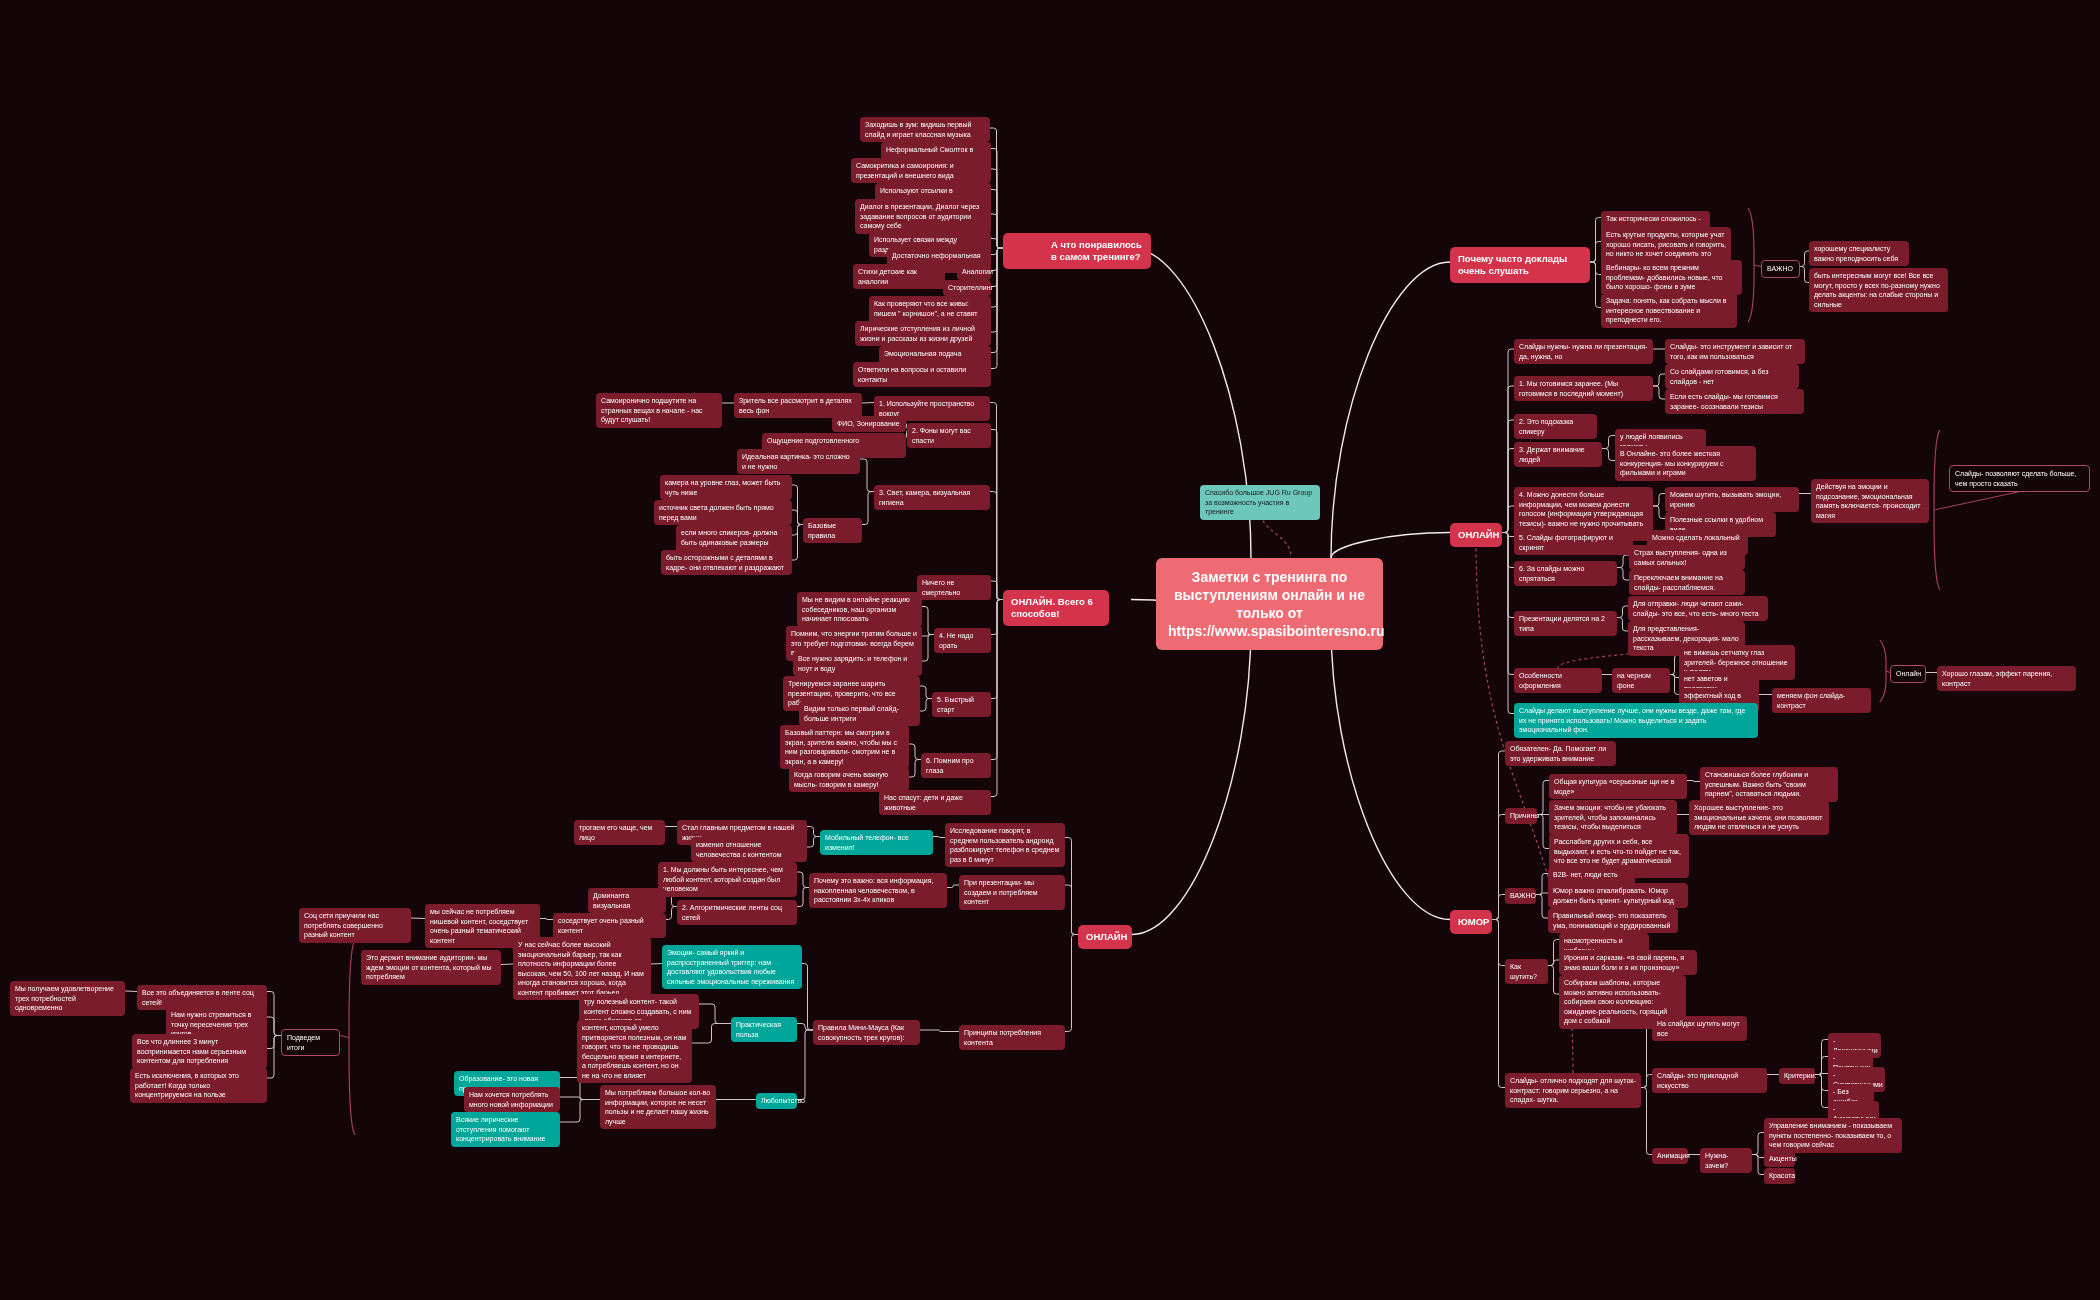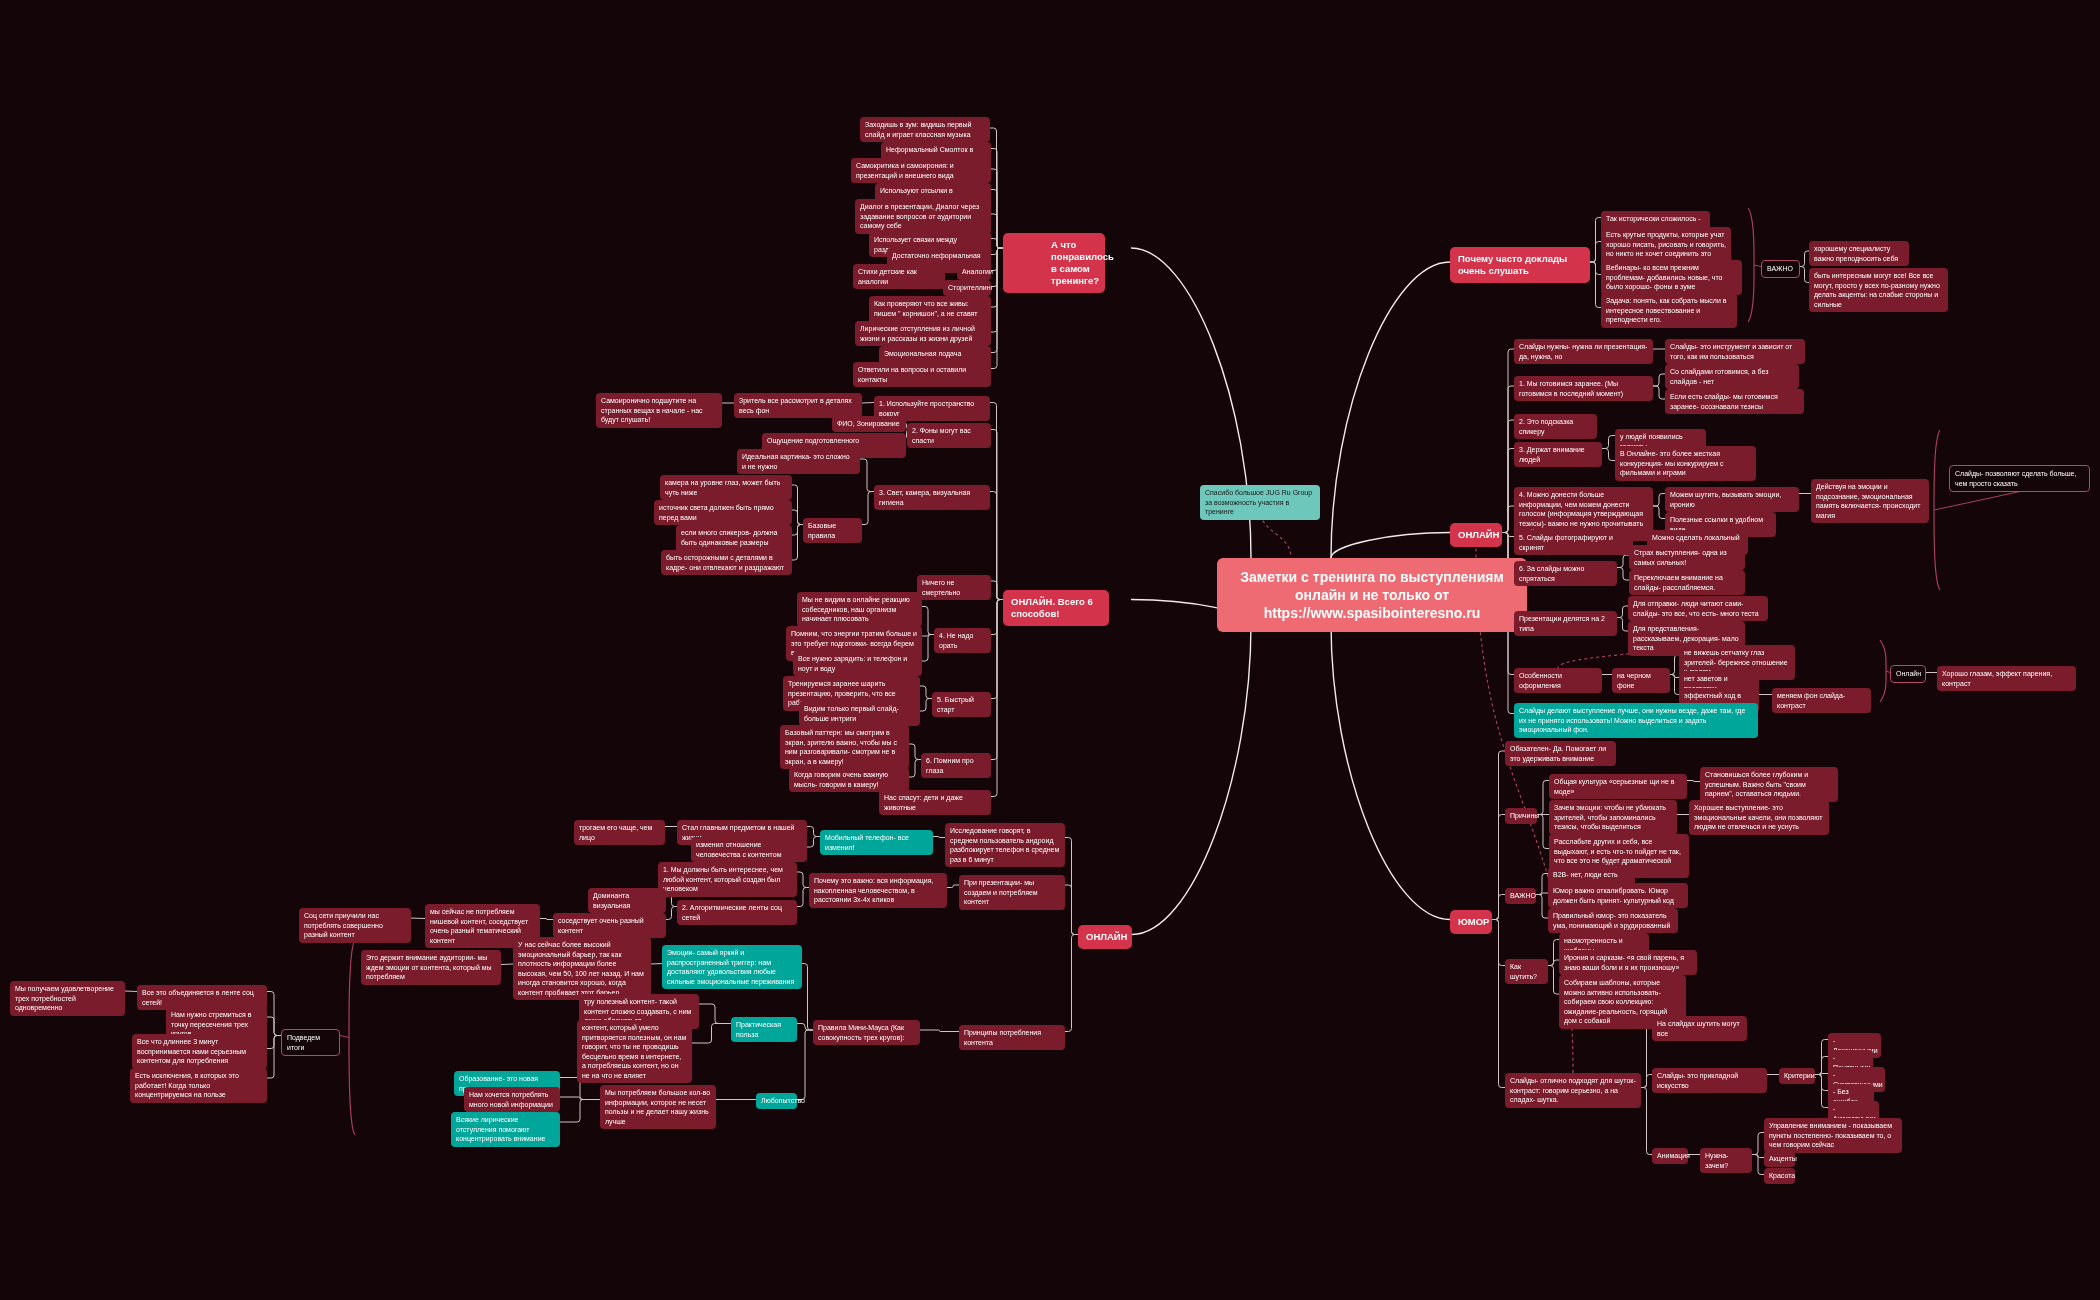--- a/index.html
+++ b/index.html
@@ -166,23 +166,23 @@
         <path d="M1754,265 L1761,266.5" stroke="#a8405e" stroke-width="1"></path>
         <path d="M1940,430 Q1934,438 1934,500 L1934,510 L1934,520 Q1934,582 1940,590" stroke="#a8405e" stroke-width="1.2"></path>
         <path d="M1934,510 L2090,476.5" stroke="#a8405e" stroke-width="1"></path>
         <path d="M1880,640 Q1886,648 1886,661 L1886,671 L1886,681 Q1886,694 1880,702" stroke="#a8405e" stroke-width="1.2"></path>
         <path d="M1886,671 L1890,672.5" stroke="#a8405e" stroke-width="1"></path>
         <path d="M355,940 Q349,948 349,1027.5 L349,1037.5 L349,1047.5 Q349,1127 355,1135" stroke="#a8405e" stroke-width="1.2"></path>
         <path d="M349,1037.5 L340,1035.5" stroke="#a8405e" stroke-width="1"></path>
       </g>
   </svg>
   <div id="node-layer">
-      <div class="node root" style="left: 1217px; top: 558px; width: 310px; min-height: 66px;">Заметки с тренинга по выступлениям онлайн и не только от https://www.spasibointeresno.ru</div>
+      <div class="node root" style="left: 1156px; top: 558px; width: 227px; min-height: 66px;">Заметки с тренинга по выступлениям онлайн и не только от https://www.spasibointeresno.ru</div>
       <div class="node mint" style="left: 1200px; top: 485px; width: 120px; min-height: 24px;">Спасибо большое JUG Ru Group за возможность участия в тренинге</div>
-      <div class="node main" style="left: 1003px; top: 233px; width: 102px; min-height: 30px; padding-left: 48px;">А что понравилось в самом тренинге?</div>
+      <div class="node main" style="left: 1003px; top: 233px; width: 148px; min-height: 30px; padding-left: 48px;">А что понравилось в самом тренинге?</div>
       <div class="node" style="left: 860px; top: 117px; width: 130px; min-height: 22px;">Заходишь в зум: видишь первый слайд и играет классная музыка</div>
       <div class="node" style="left: 881px; top: 142px; width: 110px; min-height: 13px;">Неформальный Смолток в начале</div>
       <div class="node" style="left: 851px; top: 158px; width: 140px; min-height: 22px;">Самокритика и самоирония: и презентаций и внешнего вида</div>
       <div class="node" style="left: 875px; top: 183px; width: 116px; min-height: 13px;">Используют отсылки в презентации</div>
       <div class="node" style="left: 855px; top: 199px; width: 136px; min-height: 30px;">Диалог в презентации, Диалог через задавание вопросов от аудитории самому себе</div>
       <div class="node" style="left: 869px; top: 232px; width: 122px; min-height: 13px;">Использует связки между разделами</div>
       <div class="node" style="left: 887px; top: 248px; width: 104px; min-height: 13px;">Достаточно неформальная речь</div>
       <div class="node" style="left: 957px; top: 264px; width: 34px; min-height: 13px;">Аналогии</div>
       <div class="node" style="left: 853px; top: 264px; width: 92px; min-height: 13px;">Стихи детские как аналогии</div>
       <div class="node" style="left: 943px; top: 280px; width: 48px; min-height: 13px;">Сторителлинг</div>

